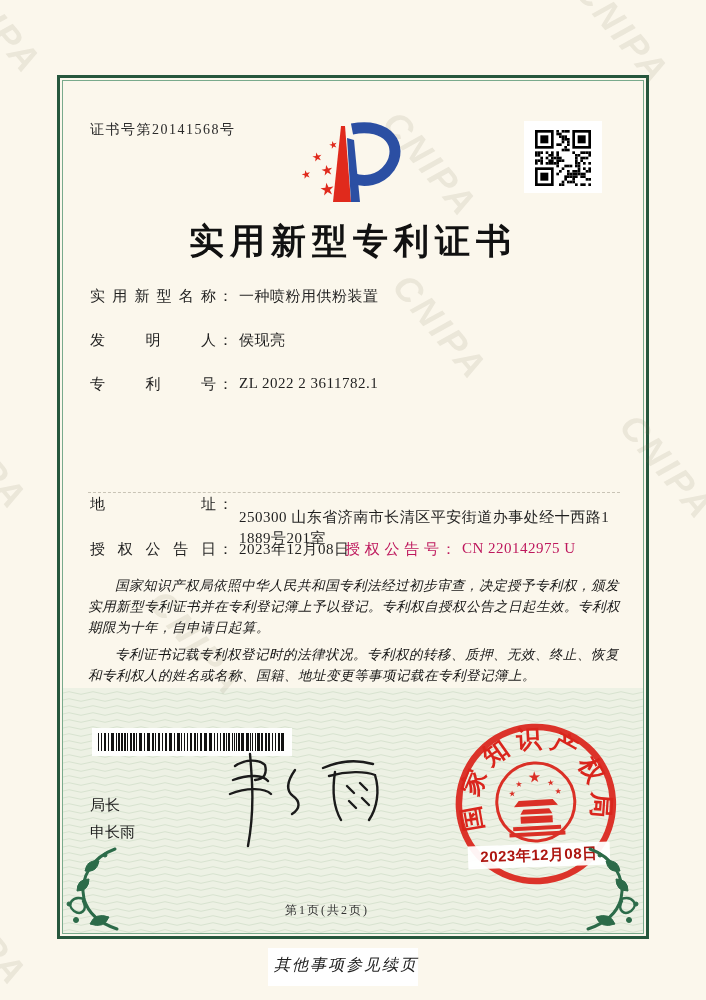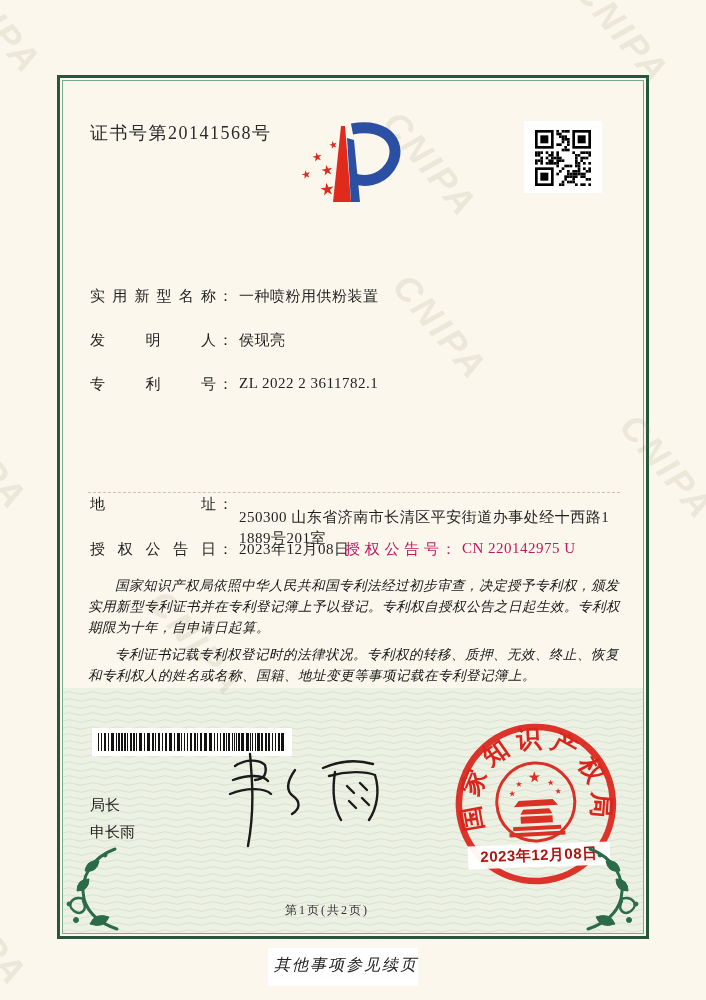--- a/index.html
+++ b/index.html
@@ -12,21 +12,21 @@
 
   
   .wave-zone{position:absolute;left:63px;top:688px;width:580px;height:246px;background:#edf1e4;overflow:hidden;}
   .wave-zone svg{display:block;}
 
   
   .wm{position:absolute;font-family:"Liberation Sans","DejaVu Sans",sans-serif;font-weight:bold;font-style:italic;
       font-size:36px;letter-spacing:3px;color:rgba(125,112,82,0.12);transform-origin:left top;transform:rotate(50deg);
       pointer-events:none;white-space:nowrap;}
 
-  .certno{position:absolute;left:90px;top:121px;font-size:18px;color:#2a2a2a;letter-spacing:1.5px;}
+  .certno{position:absolute;left:90px;top:121px;font-size:14px;color:#2a2a2a;letter-spacing:1.5px;}
   .logo{position:absolute;left:292px;top:120px;}
   .qr-patch{position:absolute;left:524px;top:121px;width:78px;height:72px;background:#fff;}
   .qr-patch svg{position:absolute;left:11px;top:9px;}
 
   .title{position:absolute;left:0;top:218px;width:706px;text-align:center;font-size:35px;font-weight:bold;
          letter-spacing:6px;color:#111;}
 
   .row{position:absolute;left:90px;font-size:15px;color:#1f1f1f;white-space:nowrap;}
   .lbl{display:inline-block;width:126px;text-align:justify;text-align-last:justify;vertical-align:top;}
   .colon{display:inline-block;margin:0 6px 0 2px;vertical-align:top;}
@@ -257,20 +257,21 @@
         <rect x="5.333333333333333" y="5.333333333333333" width="8" height="8" fill="#000"></rect>
         <rect x="37.33333333333333" y="0" width="18.666666666666664" height="18.666666666666664" fill="#000"></rect>
         <rect x="40" y="2.6666666666666665" width="13.333333333333332" height="13.333333333333332" fill="#fff"></rect>
         <rect x="42.666666666666664" y="5.333333333333333" width="8" height="8" fill="#000"></rect>
         <rect x="0" y="37.33333333333333" width="18.666666666666664" height="18.666666666666664" fill="#000"></rect>
         <rect x="2.6666666666666665" y="40" width="13.333333333333332" height="13.333333333333332" fill="#fff"></rect>
         <rect x="5.333333333333333" y="42.666666666666664" width="8" height="8" fill="#000"></rect>
       </svg>
   </div>
 
+  <div class="title">实用新型专利证书</div>
 
   <div class="row" style="top:287px">
     <span class="lbl">实用新型名称</span><span class="colon">：</span><span class="val">一种喷粉用供粉装置</span>
   </div>
   <div class="row" style="top:331px">
     <span class="lbl">发明人</span><span class="colon">：</span><span class="val">侯现亮</span>
   </div>
   <div class="row" style="top:375px">
     <span class="lbl">专利号</span><span class="colon">：</span><span class="val">ZL 2022 2 3611782.1</span>
   </div>

